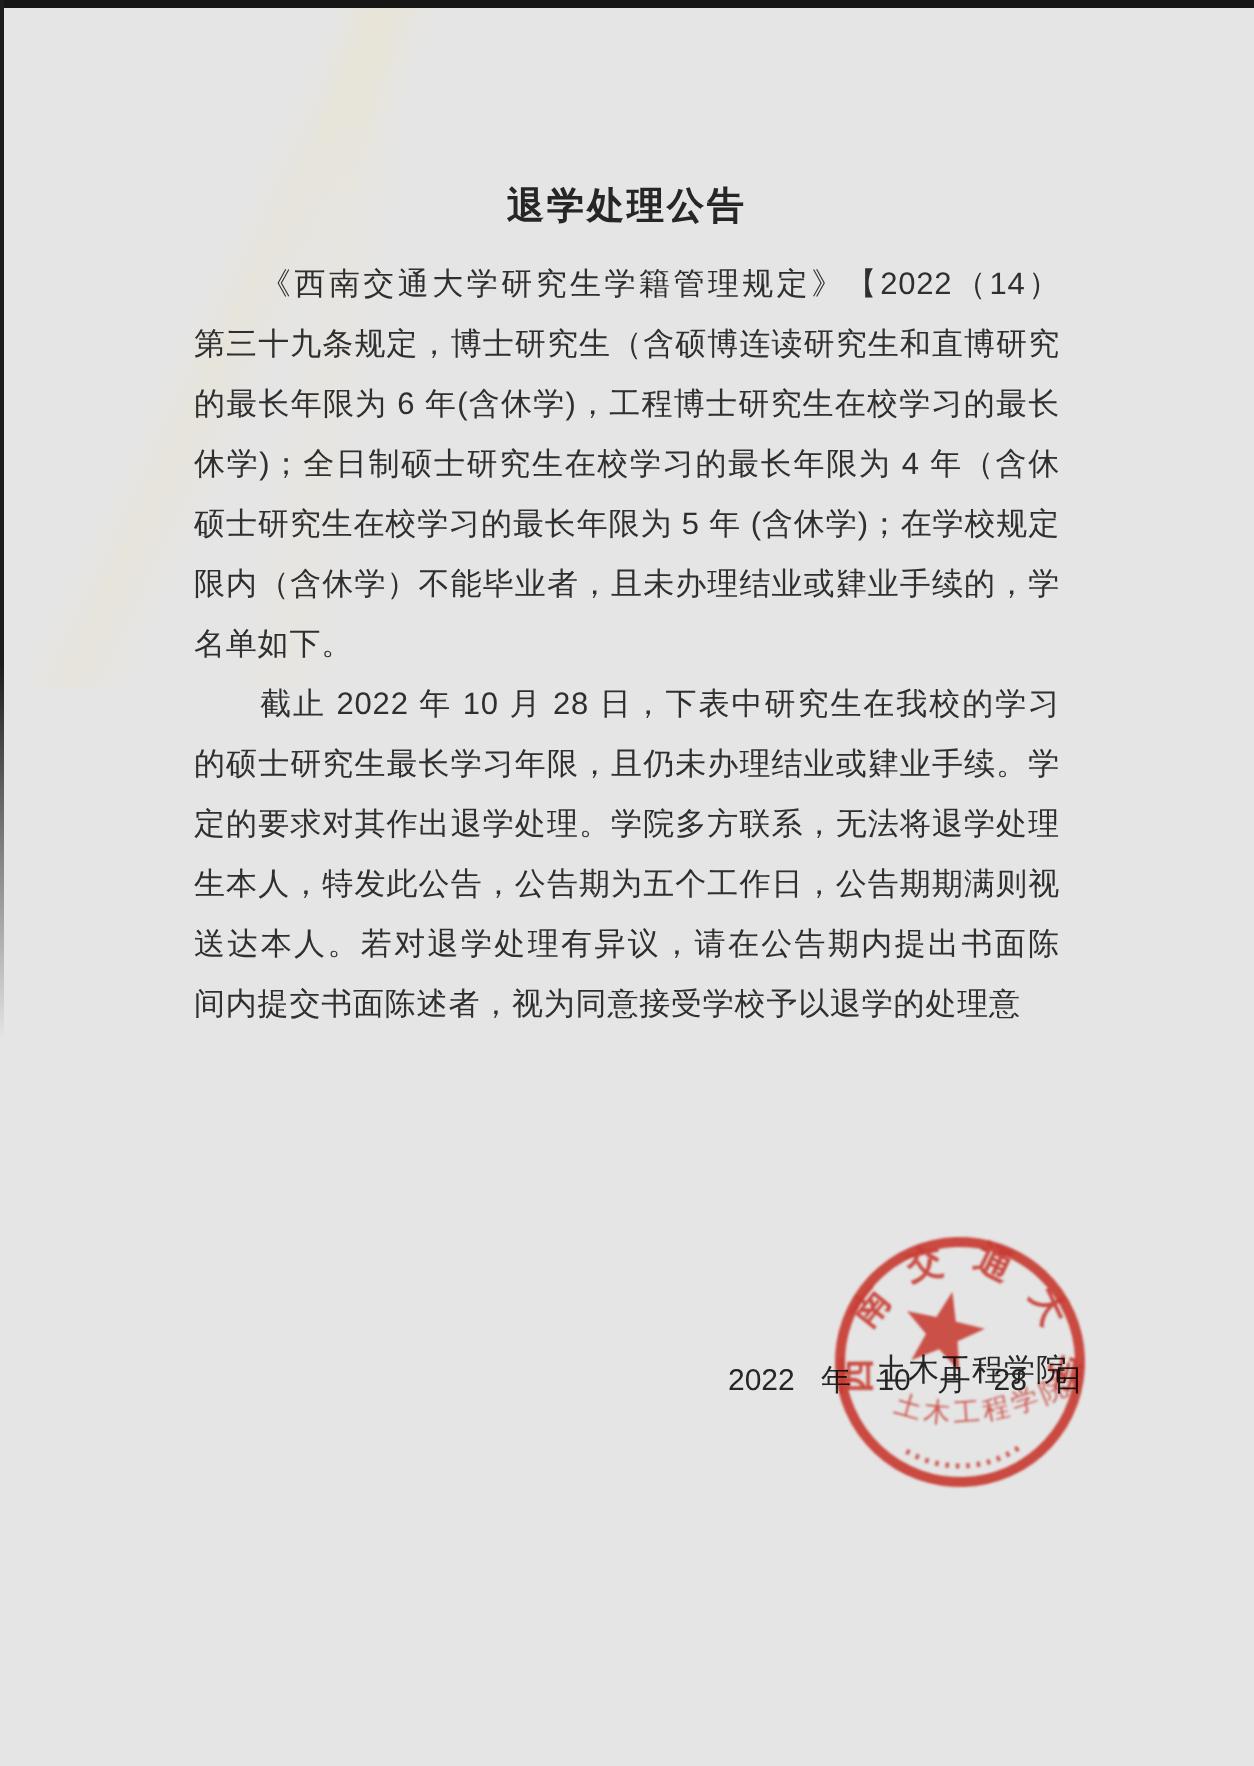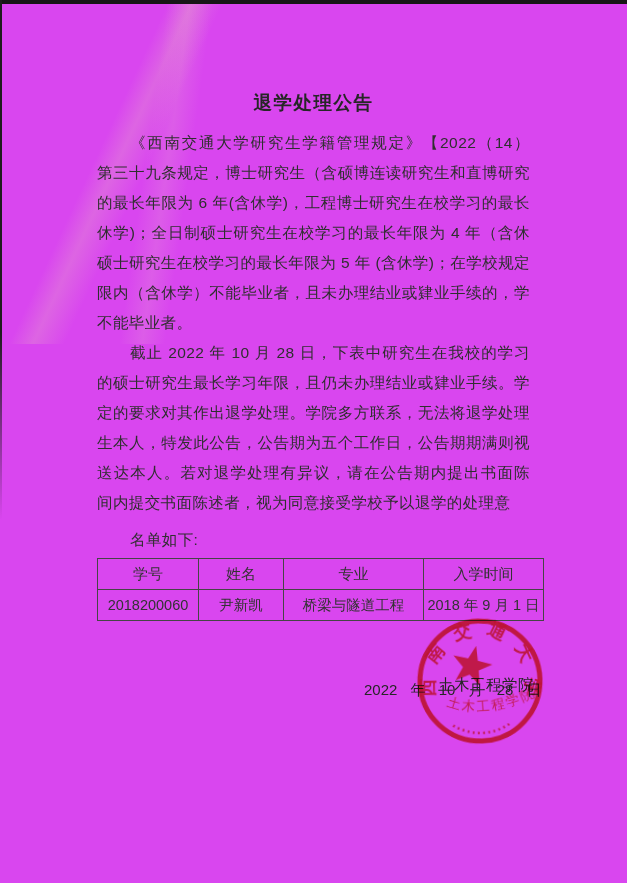--- a/index.html
+++ b/index.html
@@ -1,18 +1,18 @@
 <!DOCTYPE html>
 <html><head>
 <meta charset="utf-8">
 <style>
   html,body { margin:0; padding:0; background:#ffffff; }
   .page {
     position:relative; width:627px; height:883px; overflow:hidden;
-    background:#d946ef;
+    background:#e5e5e5;
     font-family:"Liberation Sans", sans-serif;
     color:#2f2f2f;
   }
   
   .edge-top { position:absolute; left:0; top:0; width:627px; height:4px; background:#161616; }
   .edge-left { position:absolute; left:0; top:0; width:2px; height:520px;
     background:linear-gradient(180deg,#1d1d1d 0%,#1d1d1d 64%,rgba(29,29,29,0) 100%); }
   .crease { position:absolute; left:0; top:4px; width:240px; height:340px; pointer-events:none;
     background:
       linear-gradient(115deg, transparent 42%, rgba(238,224,178,0.20) 48%, transparent 56%),
@@ -65,54 +65,29 @@
 
   <h1 class="title">退学处理公告</h1>
 
   <div class="text-col">
     <div class="l ind">《西南交通大学研究生学籍管理规定》【2022（14）号】第十三条以及</div>
     <div class="l">第三十九条规定，博士研究生（含硕博连读研究生和直博研究生）在校学习</div>
     <div class="l">的最长年限为 6 年(含休学)，工程博士研究生在校学习的最长年限为 7 年(含</div>
     <div class="l">休学)；全日制硕士研究生在校学习的最长年限为 4 年（含休学），非全日制</div>
     <div class="l">硕士研究生在校学习的最长年限为 5 年 (含休学)；在学校规定的最长学习年</div>
     <div class="l">限内（含休学）不能毕业者，且未办理结业或肄业手续的，学校将对其作出</div>
-    <div class="l end">不能毕业者。</div>
+    <div class="l end">名单如下。</div>
     <div class="l ind">截止 2022 年 10 月 28 日，下表中研究生在我校的学习时间已超过规定</div>
     <div class="l">的硕士研究生最长学习年限，且仍未办理结业或肄业手续。学校按照上述规</div>
     <div class="l">定的要求对其作出退学处理。学院多方联系，无法将退学处理事宜告知研究</div>
     <div class="l">生本人，特发此公告，公告期为五个工作日，公告期期满则视为将退学处理</div>
     <div class="l">送达本人。若对退学处理有异议，请在公告期内提出书面陈述，未在规定时</div>
     <div class="l end">间内提交书面陈述者，视为同意接受学校予以退学的处理意见。</div>
-    <div class="l end ind label">名单如下:</div>
   </div>
 
-  <table class="roster">
-    <colgroup>
-      <col class="col-id">
-        <col class="col-name">
-        <col class="col-major">
-        <col class="col-date">
-    </colgroup>
-    <thead>
-      <tr>
-        <th>学号</th>
-        <th>姓名</th>
-        <th>专业</th>
-        <th>入学时间</th>
-      </tr>
-    </thead>
-    <tbody>
-      <tr>
-        <td>2018200060</td>
-        <td>尹新凯</td>
-        <td>桥梁与隧道工程</td>
-        <td>2018 年 9 月 1 日</td>
-      </tr>
-    </tbody>
-  </table>
 
   <div class="sig">土木工程学院</div>
   <div class="doc-date">2022 年 10 月 28 日</div>
 
   <div class="stamp">
     <svg width="130" height="130" viewBox="0 0 130 130">
       <defs>
         <path id="arcTop" d="M 23.3 84.4 A 46 46 0 1 1 106.7 84.4" fill="none"></path>
         <path id="arcInner" d="M 28 87 Q 65 105 120 82" fill="none"></path>
       </defs>

